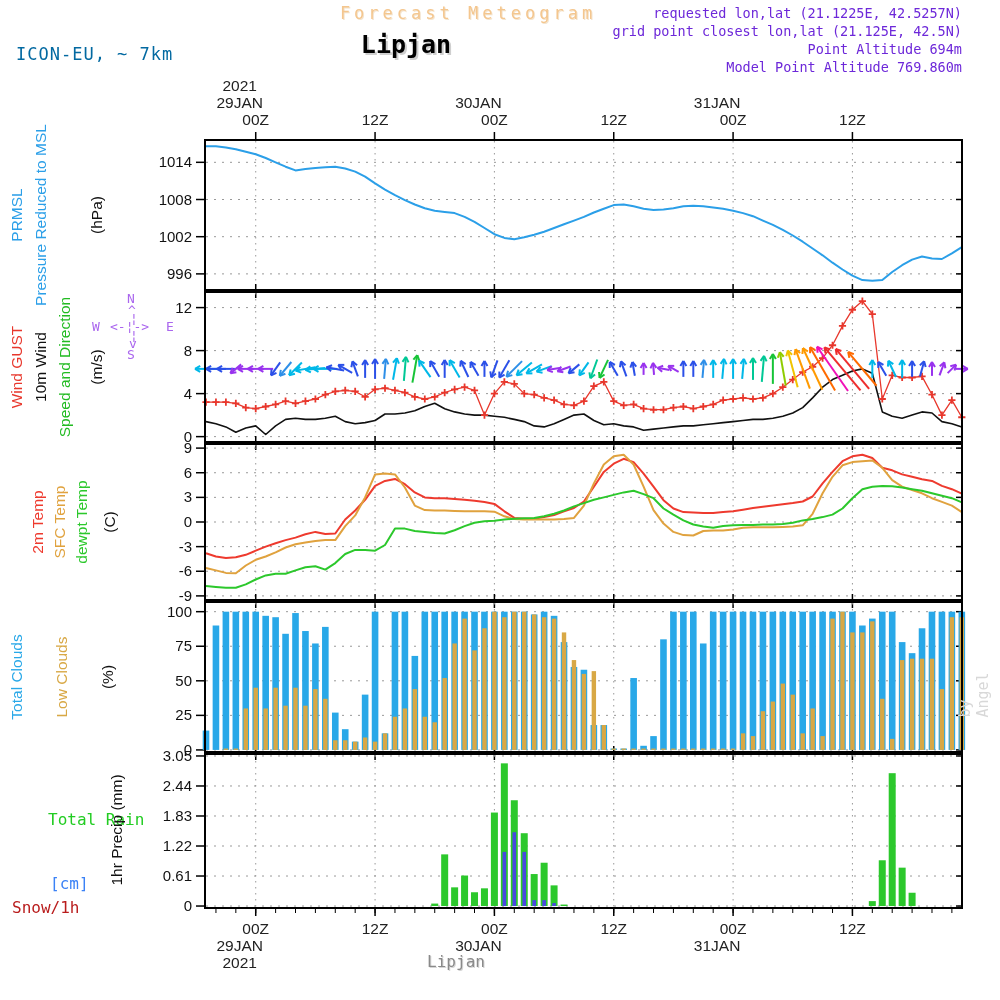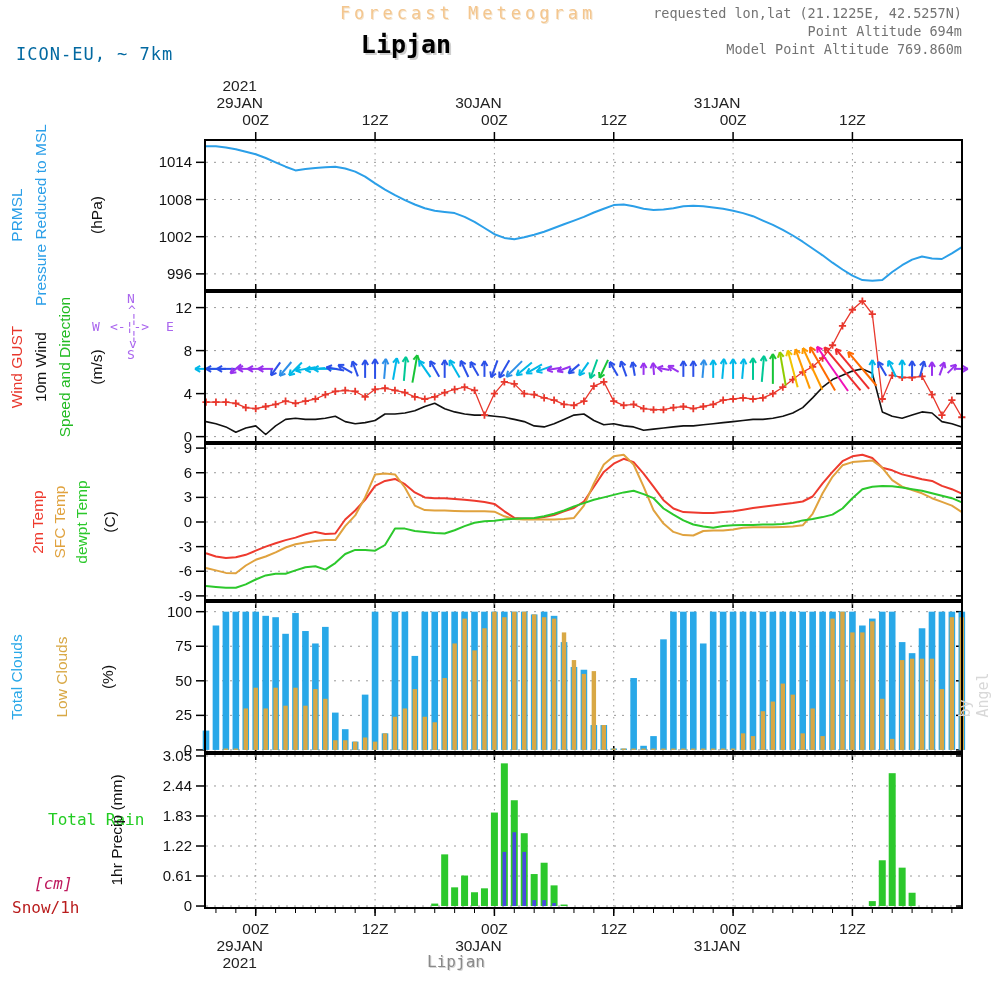--- a/index.html
+++ b/index.html
@@ -7,40 +7,41 @@
         font-family:"Liberation Sans",sans-serif;color:#111;}
   .abs{position:absolute;white-space:nowrap;}
   .ctr{transform:translateX(-50%);}
   .rot{position:absolute;white-space:nowrap;transform:translate(-50%,-50%) rotate(-90deg);
        font-size:15.5px;}
   .title-main{font-family:"DejaVu Sans Mono",monospace;font-weight:bold;font-size:25px;
               color:#000;text-shadow:2px 2px 0 #cfcfcf;}
   .title-faint{font-family:"DejaVu Sans Mono",monospace;font-size:17px;letter-spacing:4px;
                color:#f4c68e;text-shadow:1px 1px 0 #f3e4cf;}
   .hdr-right{position:absolute;right:38px;top:4px;text-align:right;
-             font-family:"DejaVu Sans Mono",monospace;font-size:13.5px;line-height:18px;color:#737373;}
+             font-family:"DejaVu Sans Mono",monospace;font-size:13.5px;line-height:18px;color:#6d28d9;}
   .model-lbl{font-family:"DejaVu Sans Mono",monospace;font-size:17px;letter-spacing:1px;color:#0369a1;}
   .compass{position:absolute;font-family:"DejaVu Sans Mono",monospace;font-size:13px;color:#aa66ee;}
   .precip-lbl{font-family:"DejaVu Sans Mono",monospace;font-size:16px;}
   .footer-station{font-family:"DejaVu Sans Mono",monospace;font-size:16px;color:#8a8a8a;
                   text-shadow:1px 1px 0 #d6d6d6;}
   .watermark{position:absolute;left:974px;top:695px;transform:translate(-50%,-50%) rotate(-90deg);
              font-family:"DejaVu Sans Mono",monospace;font-size:15px;color:#d8d8d8;}
   svg text{font-family:"Liberation Sans",sans-serif;}
 </style>
 </head>
 <body>
 
 <div class="page">
 
   <div class="abs ctr title-faint" style="left:468px;top:3px;">Forecast Meteogram</div>
   <div class="abs ctr title-main" style="left:406px;top:30px;">Lipjan</div>
   <div class="abs model-lbl" style="left:16px;top:44px;">ICON-EU, ~ 7km</div>
   <div class="hdr-right">
     <div>requested lon,lat (21.1225E, 42.5257N)</div>
+    <div>grid point closest lon,lat (21.125E, 42.5N)</div>
     <div>Point Altitude 694m</div>
     <div>Model Point Altitude 769.860m</div>
   </div>
 
   <div class="rot" style="left:17px;top:215px;color:#2b9fe8;">PRMSL</div>
   <div class="rot" style="left:41px;top:215px;color:#2b9fe8;">Pressure Reduced to MSL</div>
   <div class="rot" style="left:97px;top:215px;color:#111;">(hPa)</div>
 
   <div class="rot" style="left:17px;top:367px;color:#e8372c;">Wind GUST</div>
   <div class="rot" style="left:41px;top:367px;color:#111;">10m Wind</div>
@@ -51,21 +52,21 @@
   <div class="rot" style="left:60px;top:522px;color:#e0a23e;">SFC Temp</div>
   <div class="rot" style="left:82px;top:522px;color:#2cc82c;">dewpt Temp</div>
   <div class="rot" style="left:110px;top:522px;color:#111;">(C)</div>
 
   <div class="rot" style="left:17px;top:677px;color:#29a8e8;">Total Clouds</div>
   <div class="rot" style="left:62px;top:677px;color:#d8a845;">Low Clouds</div>
   <div class="rot" style="left:108px;top:677px;color:#111;">(%)</div>
 
   <div class="abs precip-lbl" style="left:12px;top:810px;color:#22cc22;margin-left:36px;">Total  Rain</div>
   <div class="abs precip-lbl" style="left:12px;top:898px;color:#b91c1c;">Snow/1h</div>
-  <div class="abs precip-lbl" style="left:34px;top:874px;color:#be185d;font-style:italic;">[cm]</div>
+  <div class="abs precip-lbl" style="left:50px;top:874px;color:#3b82f6;">[cm]</div>
   <div class="rot" style="left:117px;top:830px;color:#111;">1hr Precip (mm)</div>
 
   <div>
     <span class="compass" style="left:127px;top:291px;">N</span>
     <span class="compass" style="left:128px;top:303px;">^</span>
     <span class="compass" style="left:130px;top:311px;">¦</span>
     <span class="compass" style="left:92px;top:319px;">W</span>
     <span class="compass" style="left:110px;top:319px;">&lt;-¦-&gt;</span>
     <span class="compass" style="left:166px;top:319px;">E</span>
     <span class="compass" style="left:130px;top:328px;">¦</span>

